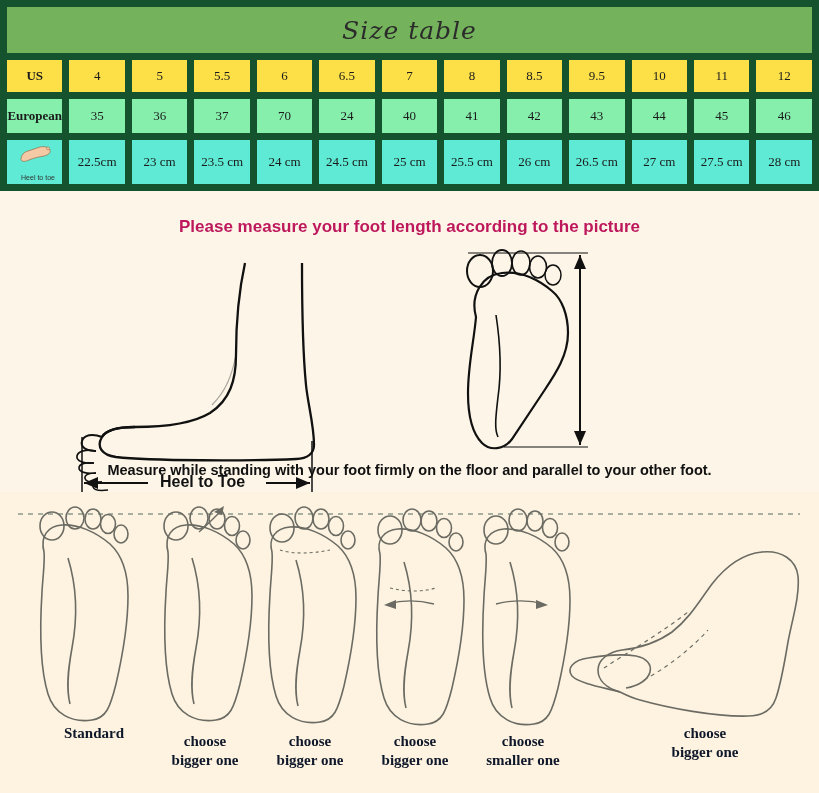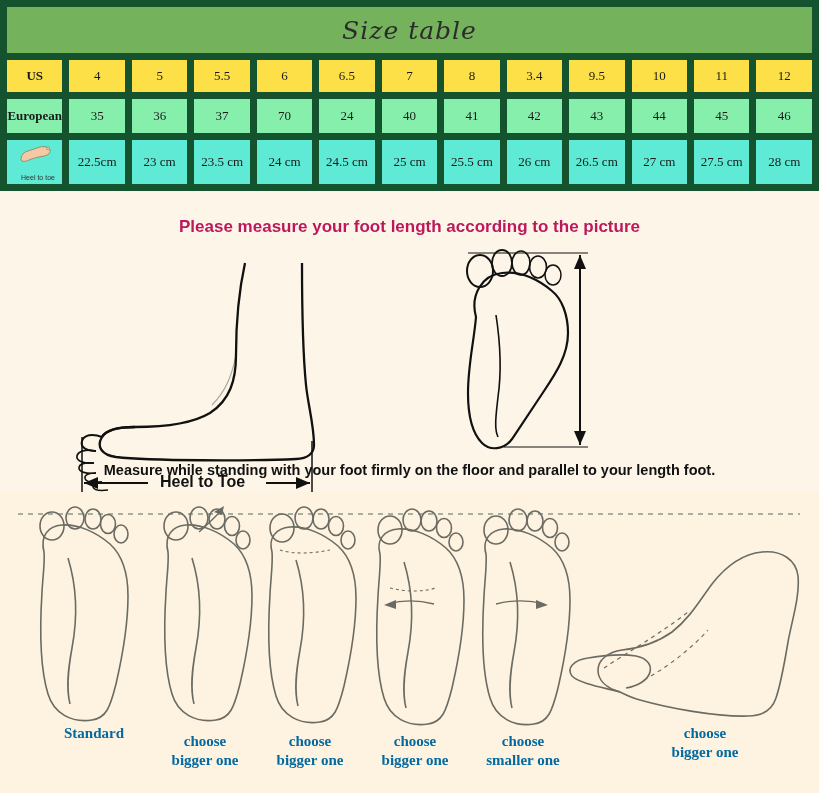--- a/index.html
+++ b/index.html
@@ -144,21 +144,21 @@
     width: 819px;
     height: 301px;
     background: #fdf3e0;
   }
   .feet-caption {
     position: absolute;
     text-align: center;
     font-family: "Liberation Serif", serif;
     font-weight: bold;
     font-size: 15px;
-    color: #0369a1;
+    color: #0f172a;
     line-height: 19px;
   }
   svg { display: block; }
 </style>
 </head>
 <body>
 
 <div class="page">
 
   <table class="size-table">
@@ -170,21 +170,21 @@
     </tr>
     <tr class="us-row">
       <td class="row-head col-label">US</td>
       <td>4</td>
       <td>5</td>
       <td>5.5</td>
       <td>6</td>
       <td>6.5</td>
       <td>7</td>
       <td>8</td>
-      <td>3.4</td>
+      <td>8.5</td>
       <td>9.5</td>
       <td>10</td>
       <td>11</td>
       <td>12</td>
     </tr>
     <tr class="eu-row">
       <td class="row-head col-label">European</td>
       <td>35</td>
       <td>36</td>
       <td>37</td>
@@ -280,21 +280,21 @@
       <line x1="28" y1="8" x2="148" y2="8" stroke="#111" stroke-width="1.2"></line>
       <line x1="64" y1="202" x2="148" y2="202" stroke="#111" stroke-width="1.2"></line>
       <line x1="140" y1="10" x2="140" y2="200" stroke="#111" stroke-width="2"></line>
       <polygon points="140,10 134,24 146,24" fill="#111"></polygon>
       <polygon points="140,200 134,186 146,186" fill="#111"></polygon>
     </svg>
     <div class="lbl-heel-toe" style="left:598px;top:322px;">Heel to Toe</div>
     <div class="lbl-foot-length" style="left:588px;top:358px;">Foot length</div>
   </div>
 
-  <div class="heading-2">Measure while standing with your foot firmly on the floor and parallel to your length foot.</div>
+  <div class="heading-2">Measure while standing with your foot firmly on the floor and parallel to your other foot.</div>
 
   <div class="feet-panel">
 
     <svg width="819" height="301" viewBox="0 0 819 301">
 
       <line x1="18" y1="22" x2="800" y2="22" stroke="#8b9a8b" stroke-width="1.4" stroke-dasharray="5,5"></line>
 
       <g stroke="#6b6b63" stroke-width="1.6" fill="none">
         <path d="M44 60 C40 44 48 34 62 33 C78 32 96 40 110 52
                  C122 63 128 82 128 104

